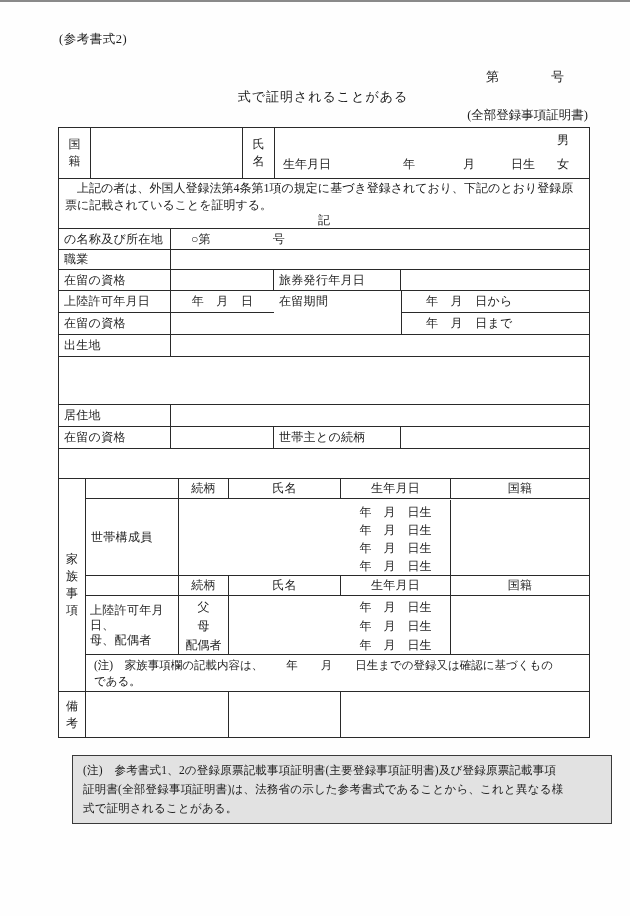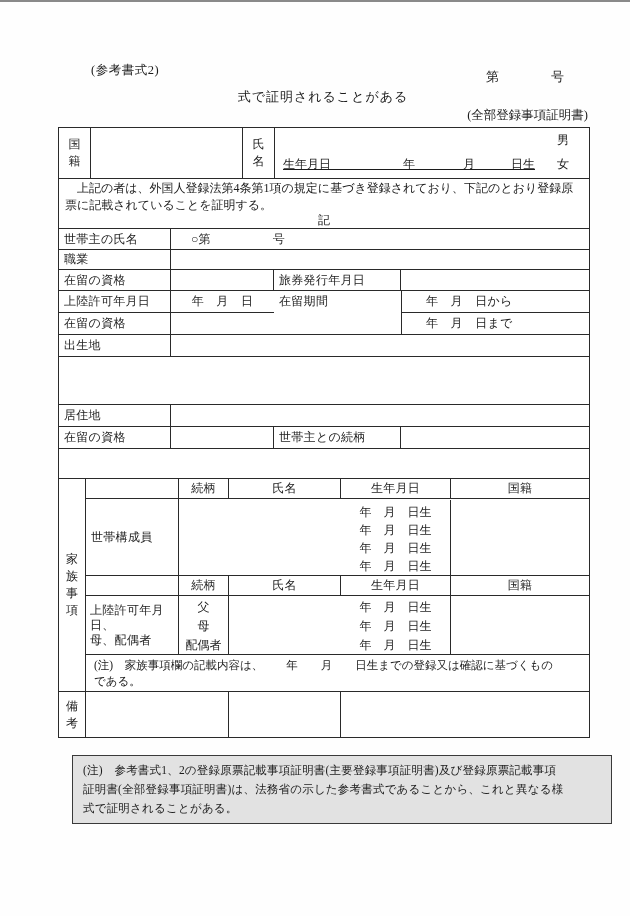--- a/index.html
+++ b/index.html
@@ -1,20 +1,20 @@
 <!DOCTYPE html>
 <html><head>
 <meta charset="utf-8">
 <style>
   html,body{margin:0;padding:0;}
   body{width:630px;height:916px;background:#fff;}
   .page{position:relative;width:630px;height:916px;background:#fefefe;
         font-family:"Liberation Serif","DejaVu Serif",serif;color:#1c1c1c;overflow:hidden;}
   .scan-edge{position:absolute;top:0;left:0;width:630px;height:2px;background:#8a8a8a;}
-  .ref{position:absolute;left:59px;top:62px;font-size:12.5px;letter-spacing:0.5px;margin-left:32px;}
+  .ref{position:absolute;left:59px;top:31px;font-size:12.5px;letter-spacing:0.5px;}
   .docnum{position:absolute;left:486px;top:68px;width:78px;display:flex;justify-content:space-between;font-size:13px;}
   .title{position:absolute;left:58px;top:88px;width:530px;text-align:center;font-size:13px;letter-spacing:1px;}
   .subtitle{position:absolute;left:58px;top:107px;width:530px;text-align:right;font-size:12.5px;}
 
   .formtable{position:absolute;left:58px;top:127px;width:530px;border:1px solid #2a2a2a;background:#fff;}
   .formtable *{box-sizing:border-box;}
   .band{display:flex;align-items:stretch;}
   .bb{border-bottom:1px solid #2a2a2a;}
   .br{border-right:1px solid #2a2a2a;}
   .c{font-size:12px;display:flex;align-items:center;padding:1px 5px;letter-spacing:0.3px;line-height:15px;}
@@ -22,21 +22,21 @@
         white-space:pre-line;line-height:17px;font-size:12px;padding:0;}
   .pre{white-space:pre-line;}
   .ls{letter-spacing:1px;line-height:15px;}
   .ctr{justify-content:center;text-align:center;}
   .top{align-items:flex-start;padding-top:3px;}
   .col{display:flex;flex-direction:column;}
   .subrow{display:flex;align-items:center;}
   .f1{flex:1;}
 
   .idright{position:relative;flex:1;font-size:12px;}
-  .idright .bdline{position:absolute;left:8px;bottom:5px;white-space:pre;text-decoration:underline;}
+  .idright .bdline{position:absolute;left:8px;bottom:5px;white-space:pre;}
   .idright .male{position:absolute;right:20px;top:4px;}
   .idright .female{position:absolute;right:20px;bottom:5px;}
 
   .stmt{flex:1;font-size:12px;padding:1px 6px;line-height:16.5px;}
   .stmt .ki{text-align:center;line-height:15px;}
 
   .mlines{line-height:18px;padding-top:3px;text-align:center;white-space:pre-line;font-size:12px;}
   .plines{line-height:19px;padding-top:2px;text-align:center;white-space:pre-line;font-size:12px;}
   .hdr{justify-content:center;padding:1px 2px;}
   .notecell{flex:1;font-size:11.5px;line-height:16px;padding:2px 8px;align-items:flex-start;}
@@ -78,21 +78,21 @@
 
     <div class="band bb" style="height:50px">
       <div class="stmt">
         <div class="pre">　上記の者は、外国人登録法第4条第1項の規定に基づき登録されており、下記のとおり登録原
 票に記載されていることを証明する。</div>
         <div class="ki">記</div>
       </div>
     </div>
 
     <div class="band bb" style="height:21px">
-      <div class="c br" style="width:112px">世帯主の氏名</div>
+      <div class="c br" style="width:112px">の名称及び所在地</div>
       <div class="c f1" style="padding-left:20px">
         <span>○第</span>
         <span style="margin-left:62px">号</span>
       </div>
     </div>
 
     <div class="band bb" style="height:20px">
       <div class="c br" style="width:112px">職業</div>
       <div class="c f1"></div>
     </div>

